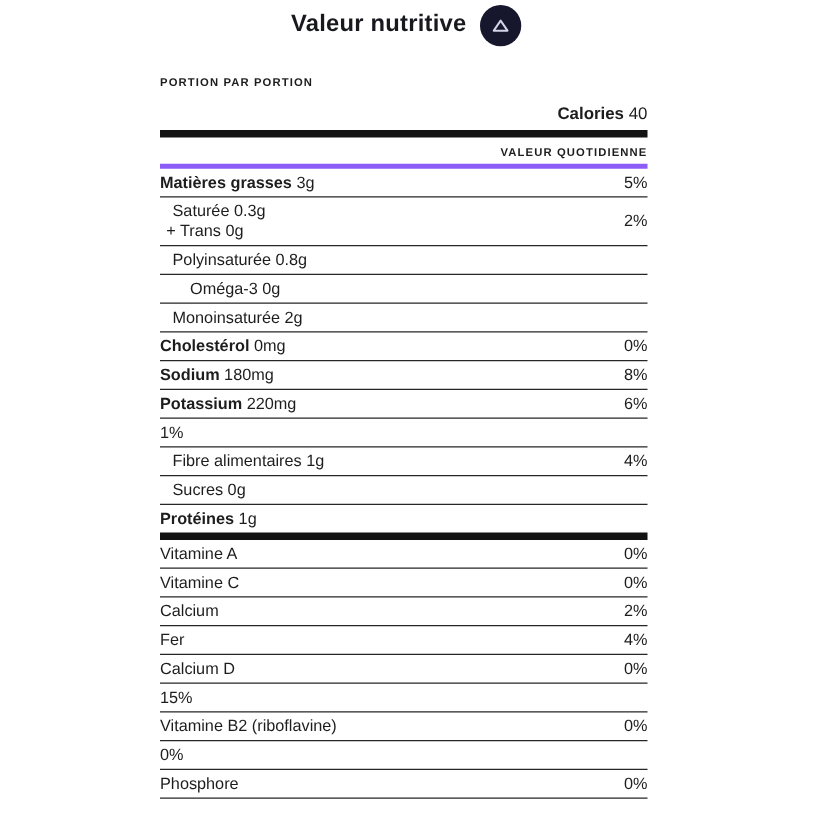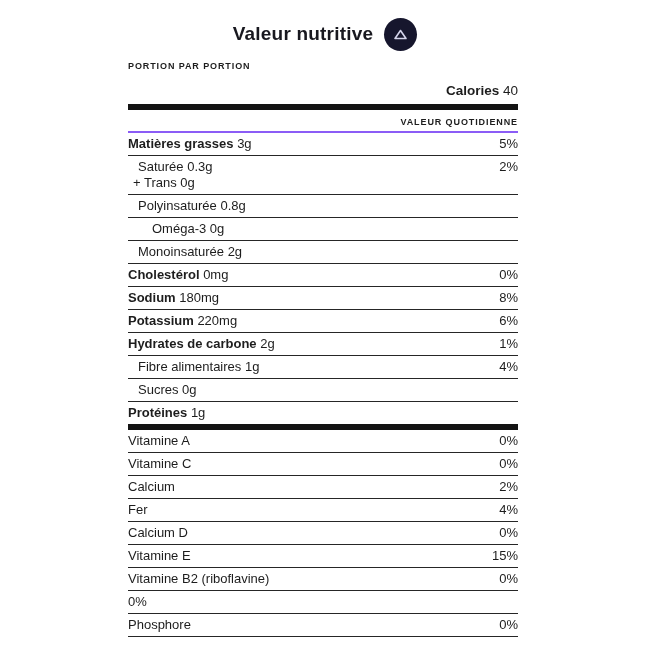--- a/index.html
+++ b/index.html
@@ -2,21 +2,21 @@
 <html><head>
 <meta charset="utf-8">
 <style>
   html,body{margin:0;padding:0;}
   body{
     width:650px;height:650px;background:#ffffff;position:relative;
     font-family:"Liberation Sans", sans-serif;color:#1d1d1d;
     -webkit-font-smoothing:antialiased;
   }
   .panel-header{
-    position:absolute;top:16px;left:0;width:650px;height:36px;
+    position:absolute;top:2px;left:0;width:650px;height:36px;
     display:flex;align-items:center;justify-content:center;gap:11px;
   }
   .panel-title{
     font-size:19px;font-weight:bold;color:#18181f;margin:0;letter-spacing:.2px;
   }
   .toggle-btn{
     width:33px;height:33px;border-radius:50%;background:#16162d;border:none;
     display:flex;align-items:center;justify-content:center;cursor:pointer;padding:0;
   }
   .toggle-btn svg{display:block;}
@@ -26,24 +26,24 @@
   .serving-label{
     font-size:9px;font-weight:bold;letter-spacing:.9px;color:#1d1d1d;
   }
   .calories-row{
     margin-top:12px;font-size:13.5px;padding-bottom:6px;text-align:right;
   }
   .b{font-weight:bold;}
   .thick-bar{height:6px;background:#131313;}
   .dv-header{
     text-align:right;font-size:9px;font-weight:bold;letter-spacing:.9px;
-    padding:7px 0 4px 0;border-bottom:2px solid #8b5cf6;
+    padding:7px 0 4px 0;border-bottom:4px solid #8b5cf6;
   }
   .row{
-    display:flex;justify-content:space-between;
+    display:flex;justify-content:space-between;align-items:center;
     border-bottom:1px solid #262626;padding:3px 0;font-size:13px;line-height:16px;
   }
   .row.i1 .lbl{padding-left:10px;}
   .row.i2 .lbl{padding-left:24px;}
   .row.thickb{border-bottom:6px solid #131313;}
   .lbl{flex:1;}
   .dv{text-align:right;white-space:nowrap;}
   .trans-line{margin-left:-5px;}
 </style>
 </head>
@@ -116,23 +116,20 @@
         </div>
         <div class="dv">8%</div>
       </div>
       <div class="row">
         <div class="lbl">
           <div><span class="b">Potassium</span> <span>220mg</span></div>
         </div>
         <div class="dv">6%</div>
       </div>
       <div class="row">
-        <div class="lbl">
-          <div><span class="b">Hydrates de carbone</span> <span>2g</span></div>
-        </div>
         <div class="dv">1%</div>
       </div>
       <div class="row i1">
         <div class="lbl">
           <div><span>Fibre alimentaires</span> <span>1g</span></div>
         </div>
         <div class="dv">4%</div>
       </div>
       <div class="row i1">
         <div class="lbl">
@@ -172,23 +169,20 @@
         </div>
         <div class="dv">4%</div>
       </div>
       <div class="row">
         <div class="lbl">
           <div><span>Calcium D</span></div>
         </div>
         <div class="dv">0%</div>
       </div>
       <div class="row">
-        <div class="lbl">
-          <div><span>Vitamine E</span></div>
-        </div>
         <div class="dv">15%</div>
       </div>
       <div class="row">
         <div class="lbl">
           <div><span>Vitamine B2 (riboflavine)</span></div>
         </div>
         <div class="dv">0%</div>
       </div>
       <div class="row">
         <div class="dv">0%</div>

